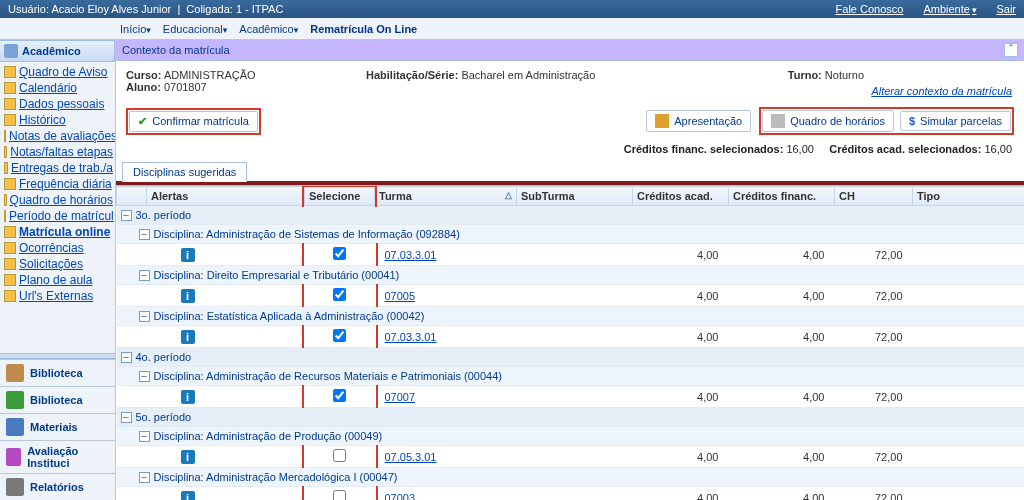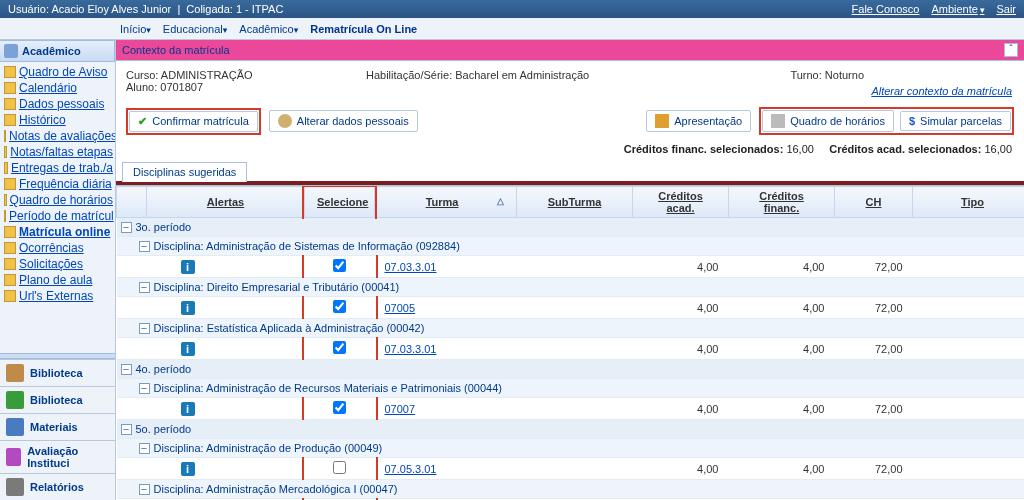--- a/index.html
+++ b/index.html
@@ -1,21 +1,21 @@
 <!DOCTYPE html>
 <html><head>
 <meta charset="utf-8">
 <style>
   * { box-sizing: border-box; margin: 0; padding: 0; }
   body { font-family: Tahoma, Verdana, Arial, sans-serif; font-size: 11px; background: #fff; color: #333; }
   a { color: #0047bb; text-decoration: underline; cursor: pointer; }
   
   .topbar { background: linear-gradient(#396a9c, #2a5585); color: #fff; height: 18px; line-height: 18px; padding: 0 8px; display: flex; justify-content: space-between; }
   .topbar .left { }
-  .topbar .right { display: flex; gap: 12px; }
+  .topbar .right { display: flex; gap: 20px; }
   .topbar a { color: #fff; }
   .topbar .caret { font-size: 9px; margin-left: 2px; }
   
   .crumb-row { background: #eef3fa; border-bottom: 1px solid #b7c8dd; height: 22px; display: flex; align-items: center; padding-left: 120px; font-size: 11px; }
   .crumb-row .item { color: #003a8c; margin-right: 6px; }
   .crumb-row .sep { color: #003a8c; font-size: 9px; margin-right: 6px; }
   .crumb-row .last { color: #00338d; font-weight: bold; }
 
   .layout { display: flex; height: 460px; }
   .sidebar { width: 116px; background: #eef3fa; border-right: 1px solid #b7c8dd; display:flex; flex-direction:column; }
@@ -26,27 +26,27 @@
   .side-tree .node .ic { width:12px; height:12px; background:#f3c04a; border:1px solid #c39a2f; display:inline-block; }
   .side-tree .node a { font-size:12px; }
   .side-tree .node.bold a { font-weight:bold; }
   .side-bottom .bar { display:flex; align-items:center; gap:6px; padding:4px 6px; border-top:1px solid #b7c8dd; background:#eef3fa; cursor:pointer; }
   .side-bottom .bar .ic { width:18px; height:18px; display:inline-block; border-radius:2px; }
   .ic-book{background:#c08a4a;} .ic-fin{background:#3a9b3a;} .ic-mat{background:#4a7ac0;} .ic-ava{background:#b34ac0;} .ic-rel{background:#7a7a7a;}
   .side-bottom .bar span.lbl{ color:#003a8c; font-weight:bold; }
   .side-scroll-left{ height:6px; background:#cfddf0; border-top:1px solid #9ebde2; border-bottom:1px solid #9ebde2;}
 
   .main { flex:1; display:flex; flex-direction:column; overflow:hidden; }
-  .panel-title { background:#ec4899; border-bottom:1px solid #aac0da; padding:3px 6px; color:#003a8c; display:flex; justify-content:space-between; align-items:center; }
+  .panel-title { background:#c4b5fd; border-bottom:1px solid #aac0da; padding:3px 6px; color:#003a8c; display:flex; justify-content:space-between; align-items:center; }
   .panel-title .coll { width:14px; height:14px; border:1px solid #9ebde2; background:#fff; text-align:center; line-height:12px; font-size:10px; cursor:pointer; }
   .context { padding:8px 10px; position:relative; }
   .ctx-row { display:flex; }
   .ctx-col { min-width: 240px; }
   .ctx-col2 { min-width: 300px; }
-  .ctx-lbl { font-weight:normal; }
+  .ctx-lbl { font-weight:bold; }
   .ctx-turno { position:absolute; right:160px; top:8px; }
   .ctx-link { position:absolute; right:12px; top:24px; font-style:italic; }
 
   .action-row { display:flex; align-items:center; padding:6px 10px; gap:8px; }
   .btn { display:inline-flex; align-items:center; gap:5px; background:#fff; border:1px solid #b7c8dd; border-radius:2px; padding:3px 8px; cursor:pointer; color:#003a8c; }
   .btn .ic { width:14px; height:14px; display:inline-block; }
   .ic-check{ color:#2a9d2a; font-weight:bold; }
   .ic-user{ background:#d0b070; border-radius:50%; }
   .ic-pres{ background:#e0a030; }
   .ic-cal{ background:#bbb; }
@@ -56,21 +56,21 @@
   .right-group { display:flex; gap:6px; align-items:center; }
 
   .credit-row { text-align:right; padding:2px 12px 6px; color:#222; }
   .credit-row b { }
 
   .tabs { display:flex; border-bottom:4px solid #7f1d1d; padding-left:6px; gap:2px; }
   .tab { background:#fff; border:1px solid #aac0da; border-bottom:1px solid #fff; padding:3px 10px; position:relative; top:1px; color:#003a8c; cursor:pointer; }
 
   .grid-wrap { flex:1; overflow:auto; border-top:1px solid #aac0da; }
   table.grid { width:100%; border-collapse:collapse; table-layout:fixed; }
-  .grid th { background:linear-gradient(#f4f8fd,#dde9f7); border:1px solid #c7d6ea; padding:3px 12px; font-weight:bold; color:#333; font-size:11px; text-align:center;text-decoration:underline; }
+  .grid th { background:linear-gradient(#f4f8fd,#dde9f7); border:1px solid #c7d6ea; padding:3px 4px; font-weight:bold; color:#333; font-size:11px; text-align:left; }
   .grid td { border-bottom:1px solid #e3ebf5; padding:3px 4px; font-size:11px; background:#fff; }
   .grid tr.group td { background:#e6eef8; color:#003a8c; font-size:11px; }
   .grid tr.group2 td { background:#eef4fc; color:#003a8c; padding-left:22px; }
   .grid .toggle { display:inline-block; width:11px; height:11px; border:1px solid #7a9bc4; background:#fff; text-align:center; line-height:9px; font-size:11px; margin-right:4px; cursor:pointer; color:#4a6a9a;}
   .grid .info-ic { display:inline-block; width:14px; height:14px; background:#1a7ab8; color:#fff; border-radius:2px; text-align:center; line-height:14px; font-weight:bold; margin-left:30px;}
   .grid .chk { text-align:center; }
   .col-alert{width:158px;} .col-sel{width:70px;} .col-turma{width:142px;} .col-sub{width:116px;}
   .col-ca{width:96px;} .col-cf{width:106px;} .col-ch{width:78px;} .col-tipo{width:120px;}
   .grid .link { color:#0047bb; padding-left:6px; }
   .grid .num { color:#333; }
@@ -229,24 +229,20 @@
       </div>
       <a class="ctx-link">Alterar contexto da matrícula</a>
     </div>
 
     <div class="action-row">
       <span class="red-box">
         <span class="btn">
           <span class="ic-check">✔</span>
           <span>Confirmar matrícula</span>
         </span>
-      </span>
-      <span class="btn">
-        <span class="ic ic-user"></span>
-        <span>Alterar dados pessoais</span>
       </span>
       <span class="spacer"></span>
       <span class="btn">
         <span class="ic ic-pres"></span>
         <span>Apresentação</span>
       </span>
       <span class="red-box">
         <span class="right-group">
           <span class="btn">
             <span class="ic ic-cal"></span>

